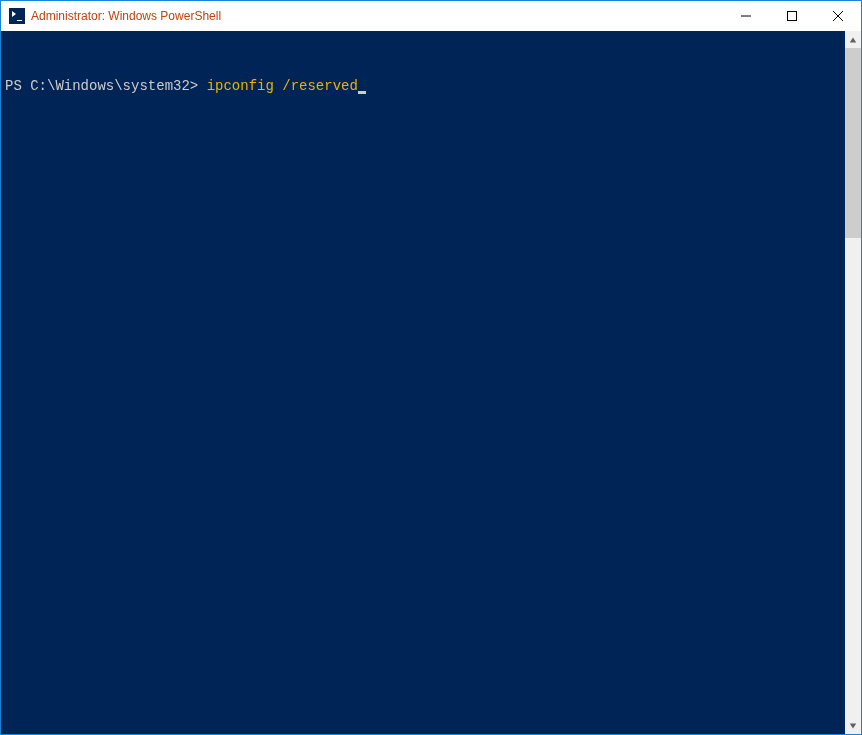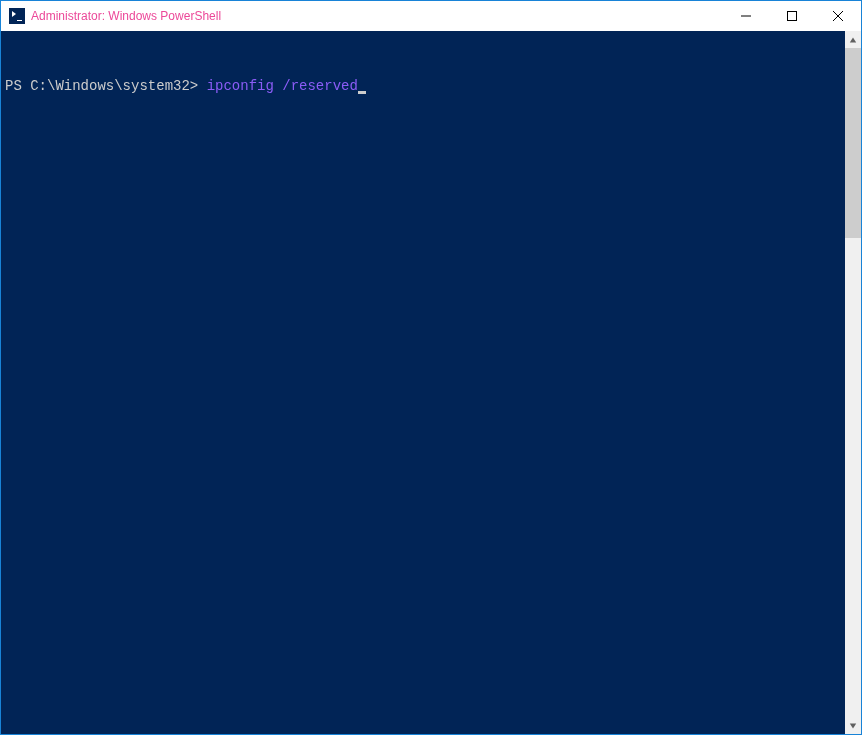--- a/index.html
+++ b/index.html
@@ -39,21 +39,21 @@
     }
     .ps-icon::after {
       content: '';
       position: absolute;
       right: 3px; bottom: 3px;
       width: 5px; height: 1.5px;
       background: #fff;
     }
     .title-text {
       font-size: 12px;
-      color: #ec4899;
+      color: #c2410c;
       flex: 1;
     }
     .win-controls {
       display: flex;
       height: 100%;
     }
     .win-btn {
       width: 46px;
       height: 30px;
       display: flex;
@@ -71,21 +71,21 @@
       flex: 1;
       padding: 2px 4px;
       font-family: Consolas, 'Courier New', monospace;
       font-size: 14px;
       line-height: 1.1;
       color: #cccccc;
       white-space: pre;
       overflow: hidden;
     }
     .line { display: block; }
-    .cmd { color: #8b5cf6; }
+    .cmd { color: #eab308; }
     .cursor {
       display: inline-block;
       width: 8px;
       height: 3px;
       background: #cccccc;
       vertical-align: bottom;
       margin-bottom: 1px;
     }
     .scrollbar {
       width: 16px;

